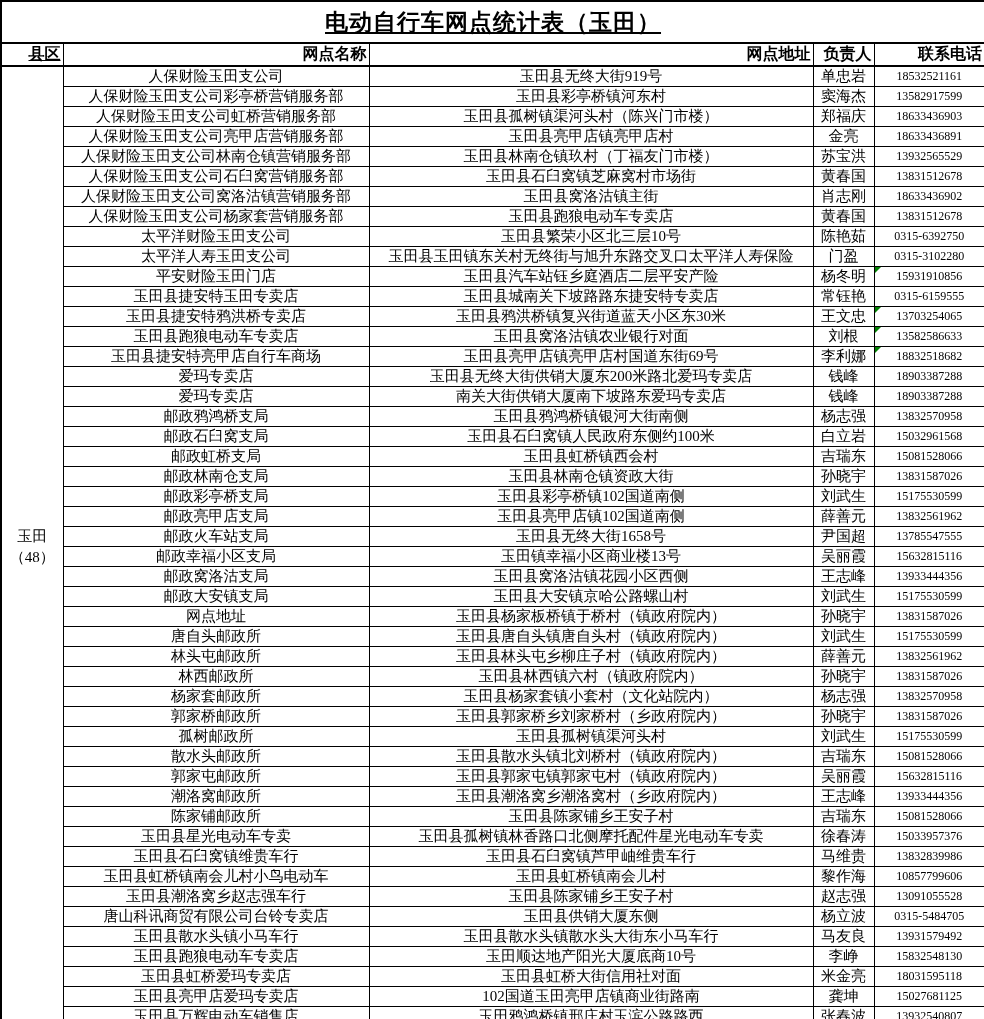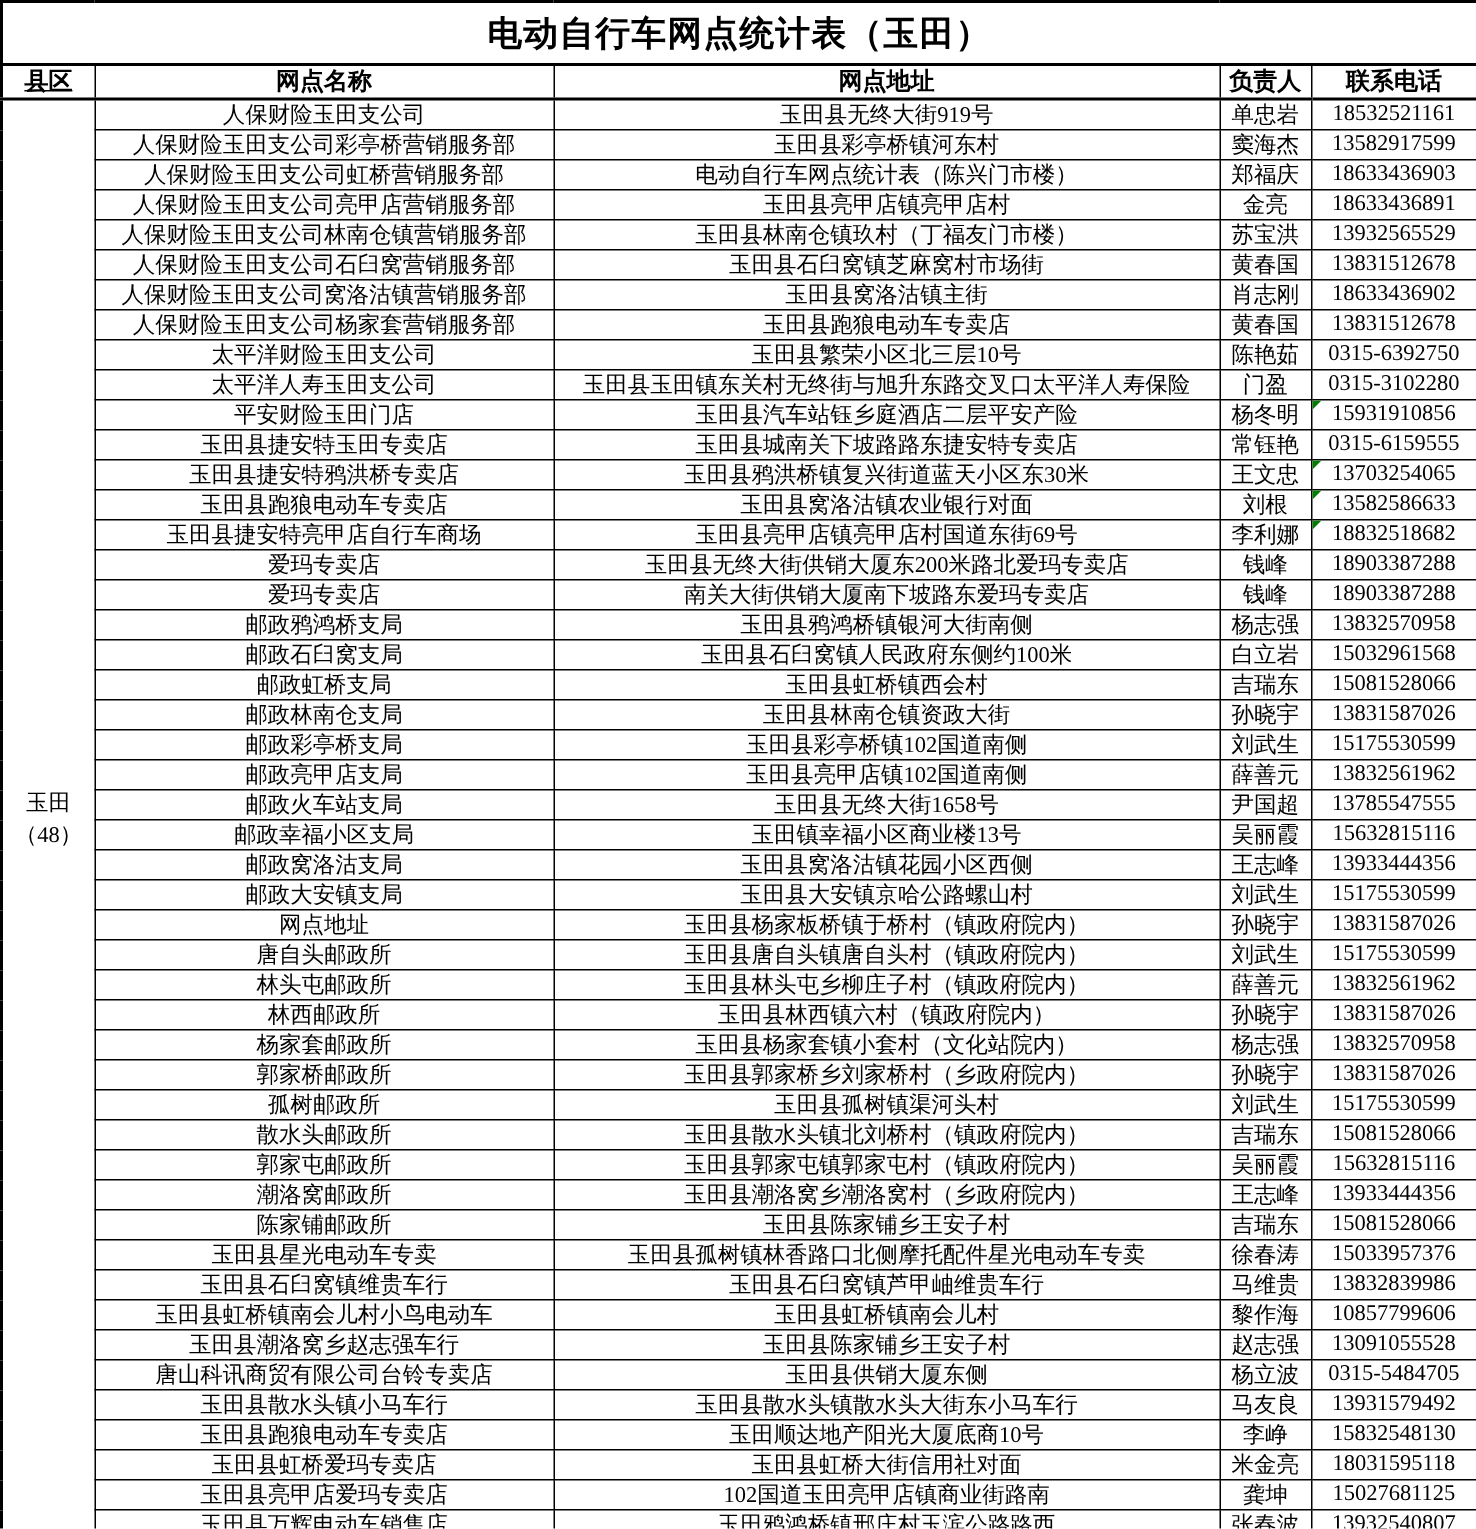--- a/index.html
+++ b/index.html
@@ -14,30 +14,31 @@
   }
   td,th{
     border:1px solid #000;
     padding:0 2px;
     text-align:center;vertical-align:middle;
     overflow:hidden;white-space:nowrap;
     font-weight:normal;
   }
   .title-row th{
     font-size:23px;font-weight:bold;height:40px;
-    border-bottom:2px solid #000;letter-spacing:1px;
+    border-bottom:2px solid #000;letter-spacing:1px;text-decoration:underline;
   }
   .header-row th{
     font-size:16px;font-weight:bold;height:18px;
     border-bottom:2px solid #000;
+    text-align:right;
   }
   .header-row th.u span{text-decoration:underline;}
   tbody td{font-size:15px;height:19px;}
   .c-county{font-size:15px;line-height:1.35;}
-  .c-phone{position:relative;font-size:15px;}
+  .c-phone{position:relative;font-size:12px;}
   .flag{
     position:absolute;top:0;left:0;width:0;height:0;
     border-top:6px solid var(--flag-color,#007f00);
     border-right:6px solid transparent;
   }
 </style>
 </head>
 <body>
 
 <table>
@@ -72,21 +73,21 @@
     <td class="c-phone">18532521161</td>
   </tr>
       <tr>
     <td class="c-name">人保财险玉田支公司彩亭桥营销服务部</td>
     <td class="c-addr">玉田县彩亭桥镇河东村</td>
     <td class="c-person">窦海杰</td>
     <td class="c-phone">13582917599</td>
   </tr>
       <tr>
     <td class="c-name">人保财险玉田支公司虹桥营销服务部</td>
-    <td class="c-addr">电动自行车网点统计表（陈兴门市楼）</td>
+    <td class="c-addr">玉田县孤树镇渠河头村（陈兴门市楼）</td>
     <td class="c-person">郑福庆</td>
     <td class="c-phone">18633436903</td>
   </tr>
       <tr>
     <td class="c-name">人保财险玉田支公司亮甲店营销服务部</td>
     <td class="c-addr">玉田县亮甲店镇亮甲店村</td>
     <td class="c-person">金亮</td>
     <td class="c-phone">18633436891</td>
   </tr>
       <tr>

